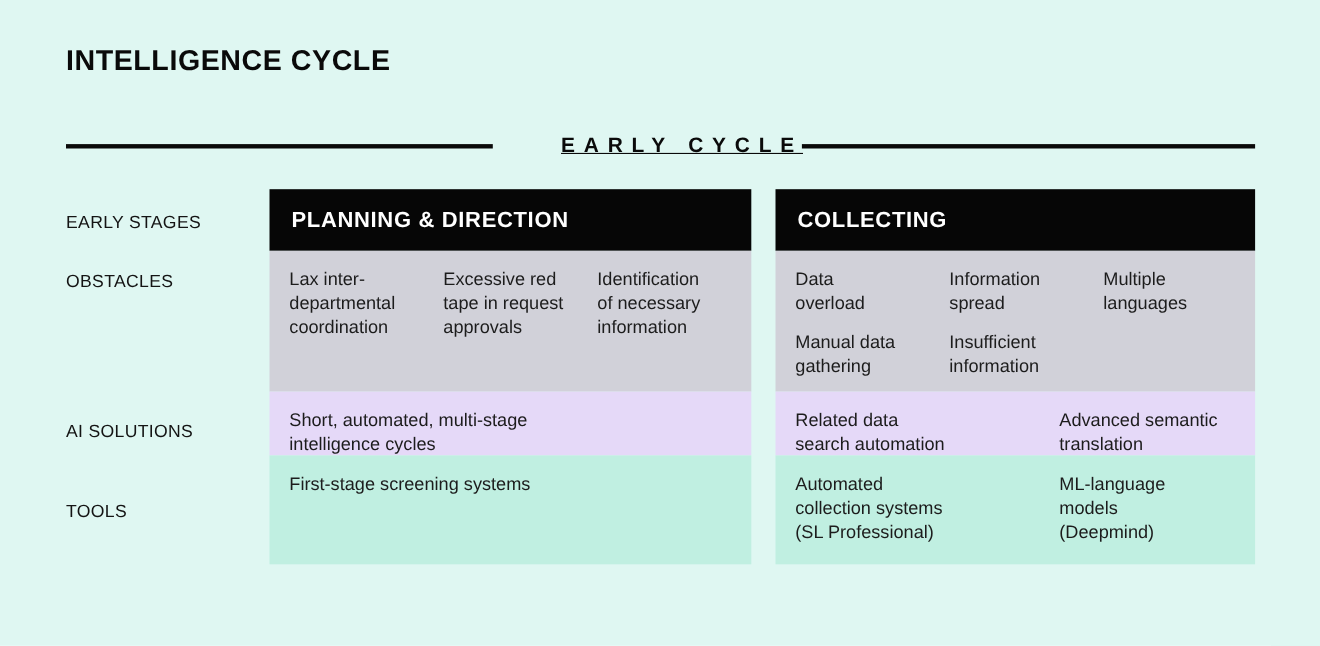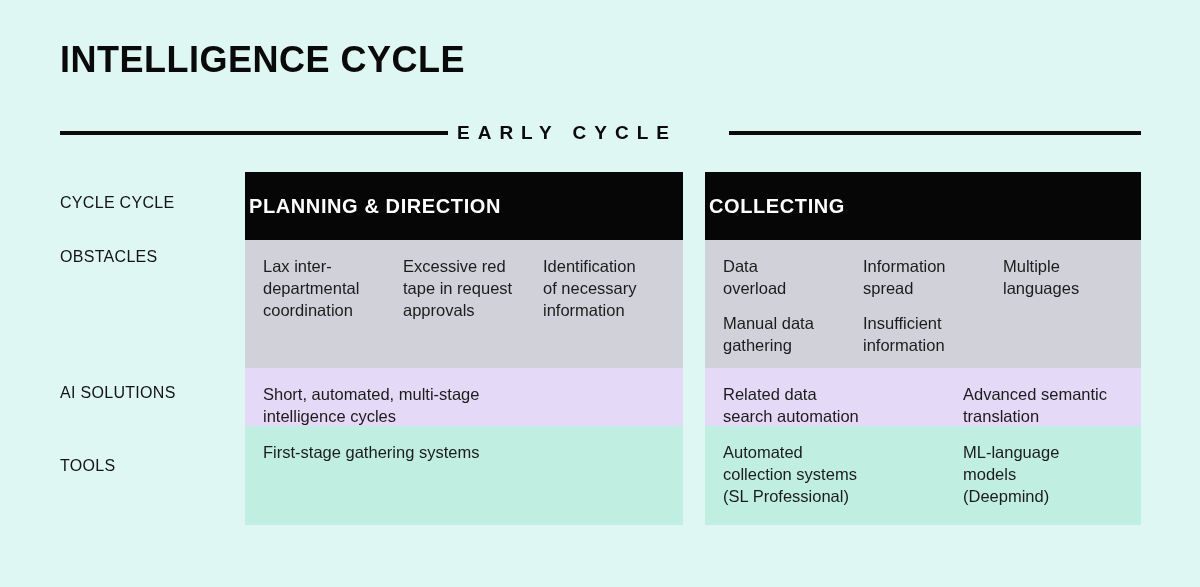--- a/index.html
+++ b/index.html
@@ -15,50 +15,50 @@
   .page{
     position:relative;
     width:1200px;height:587px;
     background:var(--page-bg);
     font-family:"Liberation Sans","DejaVu Sans",sans-serif;
     color:var(--text);
     overflow:hidden;
   }
   .title{
     position:absolute;left:60px;top:42px;
-    font-size:36px;font-weight:800;letter-spacing:0.5px;
+    font-size:26px;font-weight:800;letter-spacing:0.5px;
     color:#0a0a0a;line-height:1;
   }
   .divider-line{
     position:absolute;top:131px;height:4px;background:#0a0a0a;
   }
   .divider-line.left{left:60px;width:388px;}
   .divider-line.right{left:729px;width:412px;}
   .phase-label{
     position:absolute;left:448px;top:122px;width:282px;
-    text-align:left;text-indent:9px;
+    text-align:right;text-indent:9px;
     font-size:19px;font-weight:800;letter-spacing:8px;
-    color:#0a0a0a;line-height:22px;
+    color:#0a0a0a;line-height:22px;text-decoration:underline;
   }
   .row-label{
     position:absolute;left:60px;
     font-size:16px;line-height:22px;letter-spacing:0.3px;
     color:#141414;
   }
   .row-label.stages{top:192px;}
   .row-label.obstacles{top:246px;}
   .row-label.ai{top:382px;}
   .row-label.tools{top:455px;}
   .col{position:absolute;top:172px;}
   .col.a{left:245px;width:438px;}
   .col.b{left:705px;width:436px;}
   .cell{box-sizing:border-box;width:100%;}
   .cell.header{
-    height:68px;background:var(--header-bg);color:var(--header-text);
-    display:flex;align-items:center;padding:0 4px;
+    height:56px;background:var(--header-bg);color:var(--header-text);
+    display:flex;align-items:center;padding:0 20px;
     font-size:20px;font-weight:800;letter-spacing:0.6px;
   }
   .cell.obstacles{height:128px;background:var(--obstacles-bg);padding:15px 18px;}
   .cell.ai{height:58px;background:var(--ai-solutions-bg);padding:15px 18px;}
   .cell.tools{height:99px;background:var(--tools-bg);padding:15px 18px;}
   .grid3{display:grid;grid-template-columns:140px 140px 1fr;row-gap:13px;}
   .grid2{display:grid;grid-template-columns:212px 1fr;gap:28px;}
   .cell-text{
     white-space:pre-line;
     font-size:16.5px;line-height:22px;
@@ -69,21 +69,21 @@
 <body>
 
 <div class="page">
 
   <div class="title">INTELLIGENCE CYCLE</div>
 
   <div class="divider-line left"></div>
   <div class="phase-label">EARLY CYCLE</div>
   <div class="divider-line right"></div>
 
-  <div class="row-label stages">CYCLE CYCLE</div>
+  <div class="row-label stages">EARLY STAGES</div>
   <div class="row-label obstacles">OBSTACLES</div>
   <div class="row-label ai">AI SOLUTIONS</div>
   <div class="row-label tools">TOOLS</div>
 
   <div class="col a">
     <div class="cell header">PLANNING &amp; DIRECTION</div>
     <div class="cell obstacles">
       <div class="grid3">
         <div class="cell-text">Lax inter-
 departmental
@@ -94,21 +94,21 @@
         <div class="cell-text">Identification
 of necessary
 information</div>
       </div>
     </div>
     <div class="cell ai">
       <div class="cell-text">Short, automated, multi-stage
 intelligence cycles</div>
     </div>
     <div class="cell tools">
-      <div class="cell-text">First-stage gathering systems</div>
+      <div class="cell-text">First-stage screening systems</div>
     </div>
   </div>
 
   <div class="col b">
     <div class="cell header">COLLECTING</div>
     <div class="cell obstacles">
       <div class="grid3">
         <div class="cell-text">Data
 overload</div>
         <div class="cell-text">Information

